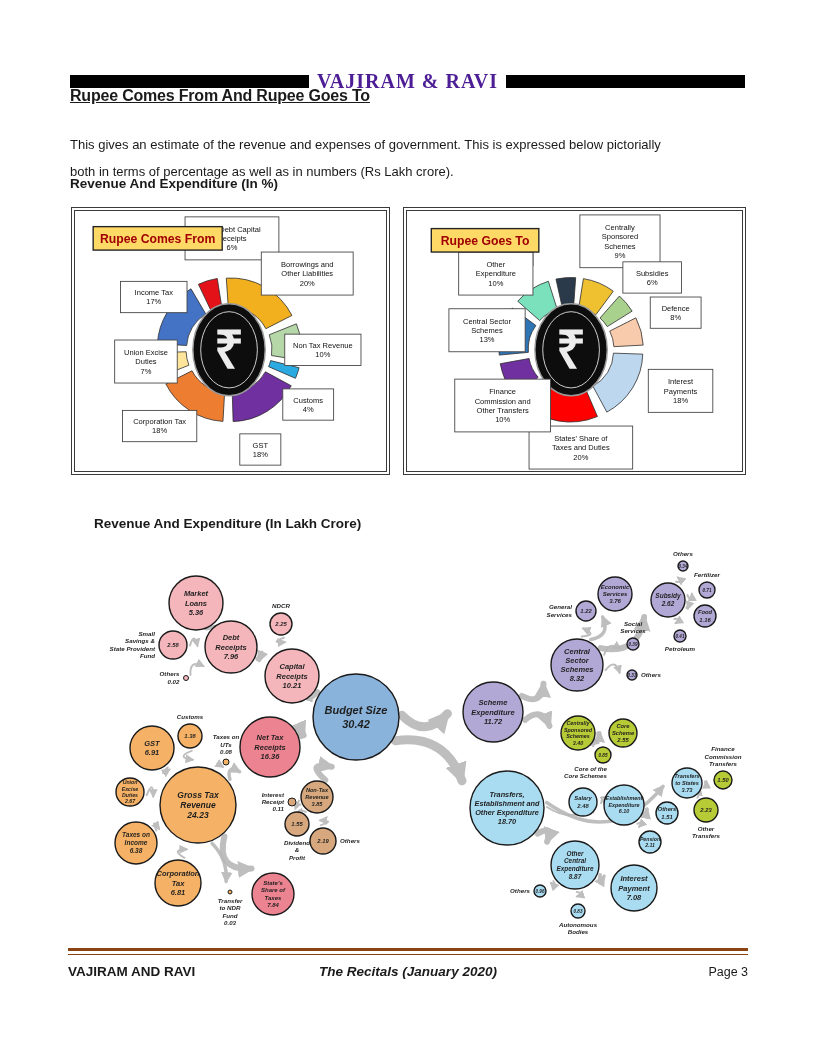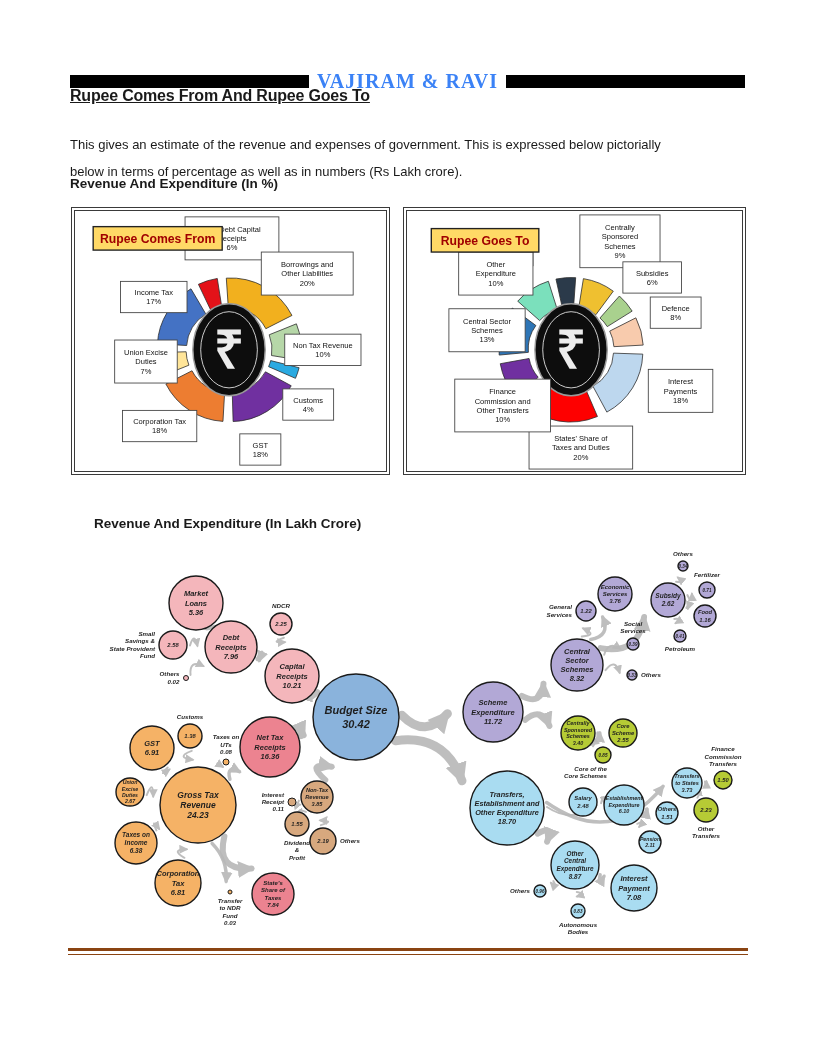--- a/index.html
+++ b/index.html
@@ -1,21 +1,21 @@
 <!DOCTYPE html>
 <html><head>
 <meta charset="utf-8">
 <style>
   html,body{margin:0;padding:0;background:#888;}
   .page{position:relative;width:816px;height:1056px;background:#ffffff;margin:0 auto;
         font-family:"Liberation Sans",sans-serif;color:#1a1a1a;overflow:hidden;}
   .brand-row{position:absolute;top:70px;left:70px;right:71px;display:flex;align-items:center;}
   .brand-bar{height:13px;background:#000;flex:1;}
   .brand-text{font-family:"Liberation Serif","DejaVu Serif",serif;font-weight:bold;font-size:20px;
-              color:#3b82f6;letter-spacing:1px;margin:0 8px;white-space:nowrap;}
+              color:#4c1d95;letter-spacing:1px;margin:0 8px;white-space:nowrap;}
   .doc-title{position:absolute;top:87px;left:70px;font-size:16px;font-weight:bold;
              text-decoration:underline;letter-spacing:-0.2px;}
   .intro{position:absolute;top:118px;left:70px;right:60px;font-size:13px;line-height:27px;}
   .h2{position:absolute;font-size:13.5px;font-weight:bold;text-align:right;}
   .chart-box{position:absolute;border:1.5px solid #3a3a3a;background:#fff;}
   .chart-box .inner{position:absolute;inset:2px;border:1px solid #3a3a3a;}
   .chart-box svg{position:absolute;inset:0;width:100%;height:100%;}
   .bubble-stage{position:absolute;top:540px;left:0;width:816px;height:408px;font-style:italic;}
   .bubble-stage svg{width:816px;height:408px;display:block;}
   svg text{font-family:"Liberation Sans",sans-serif;}
@@ -32,21 +32,21 @@
 <div class="page">
 
   <div class="brand-row">
     <div class="brand-bar"></div>
     <div class="brand-text">VAJIRAM &amp; RAVI</div>
     <div class="brand-bar"></div>
   </div>
 
   <div class="doc-title">Rupee Comes From And Rupee Goes To</div>
 
-  <p class="intro"><span>This gives an estimate of the revenue and expenses of government. This is expressed below pictorially</span><br><span>below in terms of percentage as well as in numbers (Rs Lakh crore).</span></p>
+  <p class="intro"><span>This gives an estimate of the revenue and expenses of government. This is expressed below pictorially</span><br><span>both in terms of percentage as well as in numbers (Rs Lakh crore).</span></p>
 
   <div class="h2" style="top:176px;left:70px;">Revenue And Expenditure (In %)</div>
 
   <div class="chart-box" style="left:71px;top:207px;width:317px;height:266px;">
     <div class="inner">
         <svg viewBox="0 0 317 266">
           <path d="M125.68139102324315,74.99791664702039 A70,70 0 0 1 144.98744075886103,69.0216959476534 L149.62875234784508,98.66049192073507 A40,40 0 0 0 138.596723927492,102.07547517751621 Z" fill="#e31219" stroke="#2a2a2a" stroke-width="0.8"></path>
           <path d="M154.21469711976954,68.68412076348675 A70,70 0 0 1 221.4015945387019,106.8515906301543 L194.64766865054548,120.4246319095078 A40,40 0 0 0 156.255155839727,98.6146491285549 Z" fill="#f2b01e" stroke="#2a2a2a" stroke-width="0.8"></path>
           <path d="M225.92360944956678,115.44497949086804 A70,70 0 0 1 230.0940381492062,152.62518897898852 L200.47162394667885,147.880446961354 A40,40 0 0 0 198.08852183259918,126.63461296814232 Z" fill="#b6d7a8" stroke="#2a2a2a" stroke-width="0.8"></path>
           <path d="M228.6776381103951,160.3421136059436 A70,70 0 0 1 224.98080224742148,171.20149760568927 L197.46900001586778,159.2390255379319 A40,40 0 0 0 199.58147765185265,153.03366325236294 Z" fill="#2aaae1" stroke="#2a2a2a" stroke-width="0.8"></path>
@@ -290,15 +290,20 @@
         <text x="578" y="372.8" text-anchor="middle" font-size="4.6" font-weight="700" fill="#1f1f1f"><tspan x="578" y="372.8">0.83</tspan></text>
         <text x="578" y="387" text-anchor="middle" font-size="6.2" font-weight="700" fill="#1f1f1f"><tspan x="578" y="387">Autonomous</tspan><tspan x="578" y="394.4">Bodies</tspan></text>
         <circle cx="540" cy="351" r="6" fill="#a9dcf1" stroke="#1a1a1a" stroke-width="1.4"></circle>
         <text x="540" y="352.8" text-anchor="middle" font-size="4.6" font-weight="700" fill="#1f1f1f"><tspan x="540" y="352.8">0.96</tspan></text>
         <text x="530" y="353" text-anchor="end" font-size="6.2" font-weight="700" fill="#1f1f1f"><tspan x="530" y="353">Others</tspan></text>
       </svg>
   </div>
 
   <div class="footer">
     <div class="footer-rule"></div>
+    <div class="footer-row">
+      <div class="footer-left">VAJIRAM AND RAVI</div>
+      <div class="footer-center">The  Recitals (January 2020)</div>
+      <div class="footer-right">Page 3</div>
+    </div>
   </div>
 
 </div>
 
 </body></html>

